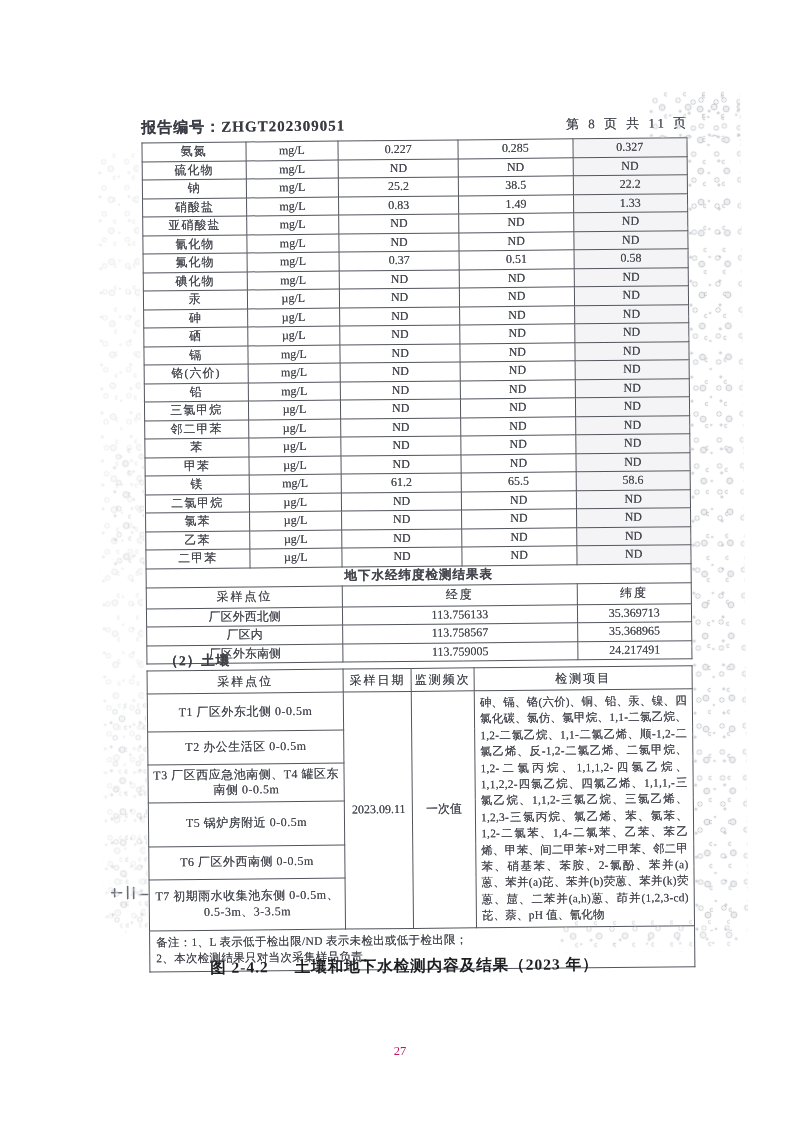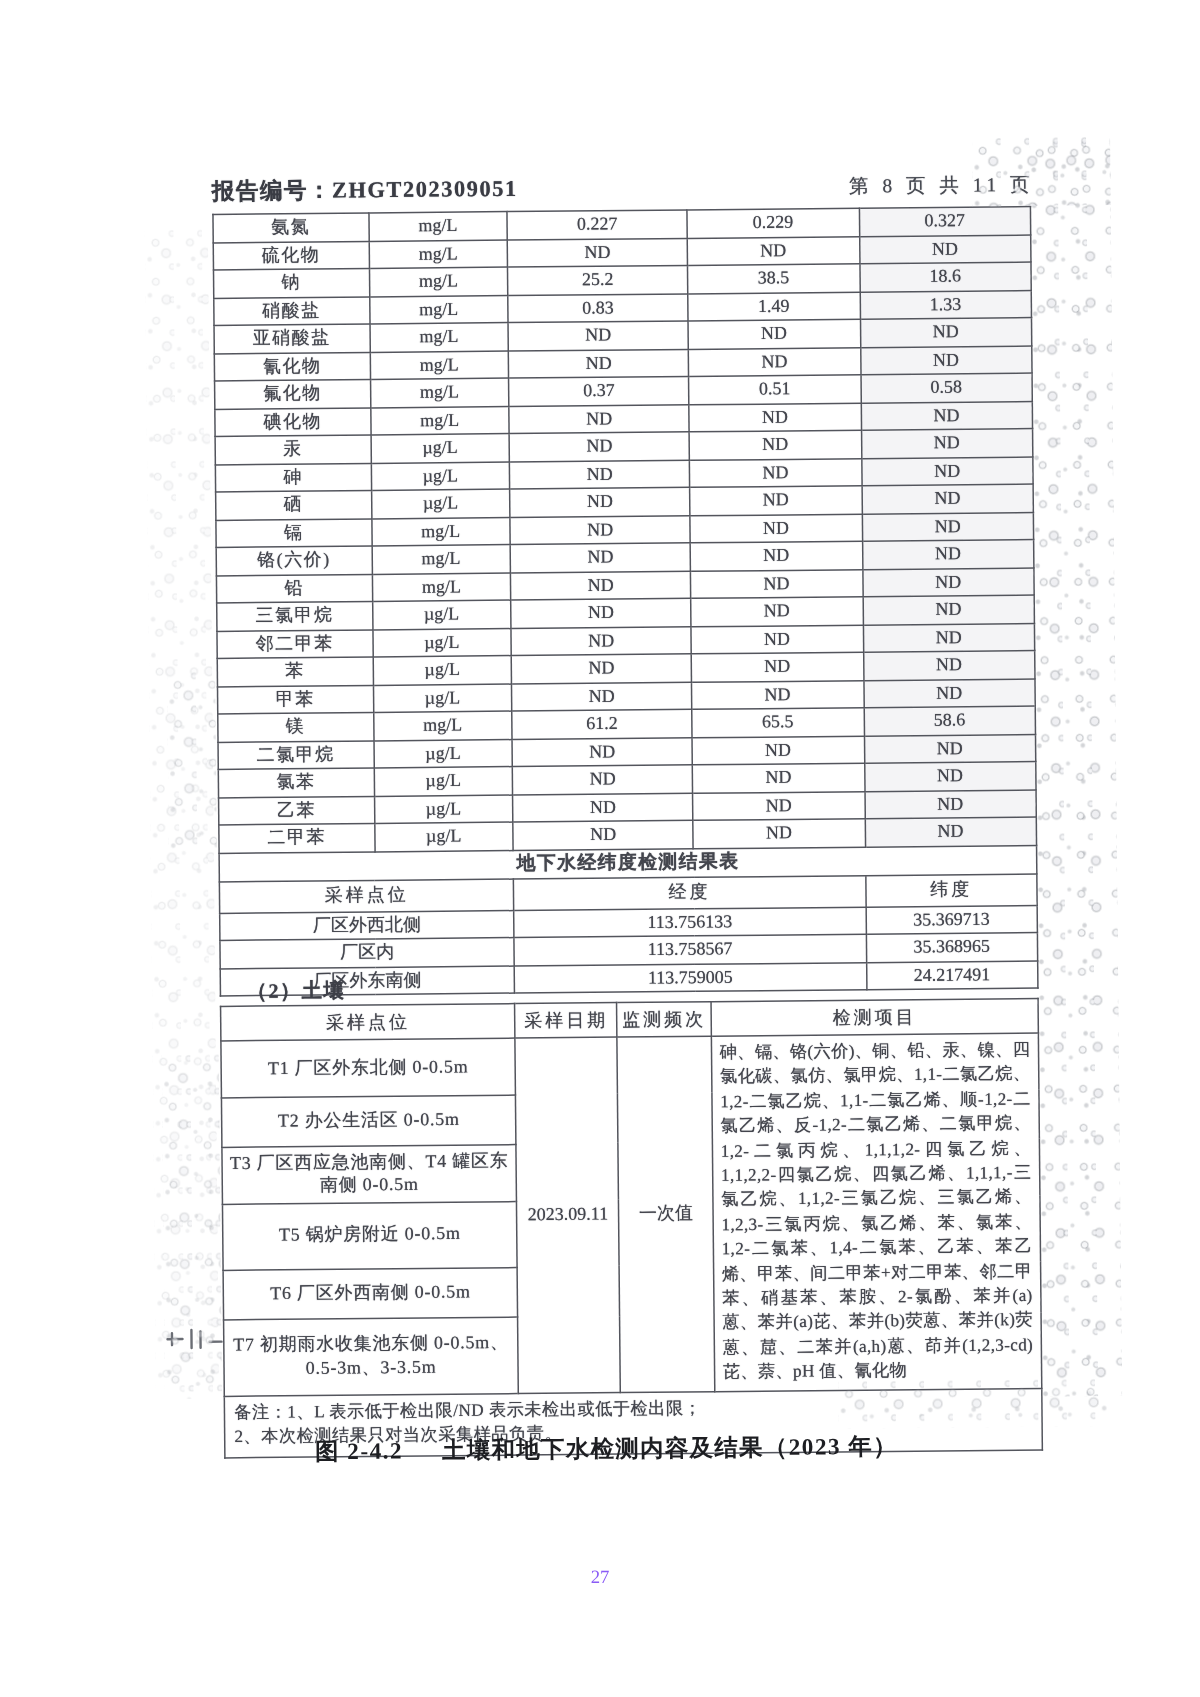--- a/index.html
+++ b/index.html
@@ -81,21 +81,21 @@
   }
 
   
   .caption{
     position:absolute;top:956px;left:0;width:100%;text-align:center;
     font-size:15.5px;font-weight:bold;color:#1d1e22;letter-spacing:1px;
   }
   .caption .gap{display:inline-block;width:26px;}
   .page-num{
     position:absolute;top:1044px;left:0;width:100%;text-align:center;
-    font-size:12.5px;color:#8b5cf6;
+    font-size:12.5px;color:#be185d;
   }
 
   
   .noise{
     position:absolute;pointer-events:none;
     background-image:
       radial-gradient(circle at 7px 9px,  rgba(244,245,247,.95) 1.5px, rgba(150,154,161,.55) 2.1px, transparent 3.1px),
       radial-gradient(circle at 18px 3px, rgba(240,241,244,.85) 1px,  rgba(158,162,169,.5) 1.7px, transparent 2.7px),
       radial-gradient(circle at 3px 20px, rgba(152,156,163,.45) 1px,  transparent 2px),
       radial-gradient(circle at 14px 16px,rgba(236,237,241,.9) 2px,   rgba(142,146,153,.5) 2.7px, transparent 3.9px),
@@ -127,38 +127,38 @@
         <col class="c-v1">
         <col class="c-v2">
         <col class="c-v3">
     </colgroup>
     <tbody>
 
         <tr>
           <td class="name">氨氮</td>
           <td>mg/L</td>
           <td>0.227</td>
-          <td>0.229</td>
+          <td>0.285</td>
           <td class="v3">0.327</td>
         </tr>
 
         <tr>
           <td class="name">硫化物</td>
           <td>mg/L</td>
           <td>ND</td>
           <td>ND</td>
           <td class="v3">ND</td>
         </tr>
 
         <tr>
           <td class="name">钠</td>
           <td>mg/L</td>
           <td>25.2</td>
           <td>38.5</td>
-          <td class="v3">18.6</td>
+          <td class="v3">22.2</td>
         </tr>
 
         <tr>
           <td class="name">硝酸盐</td>
           <td>mg/L</td>
           <td>0.83</td>
           <td>1.49</td>
           <td class="v3">1.33</td>
         </tr>
 

